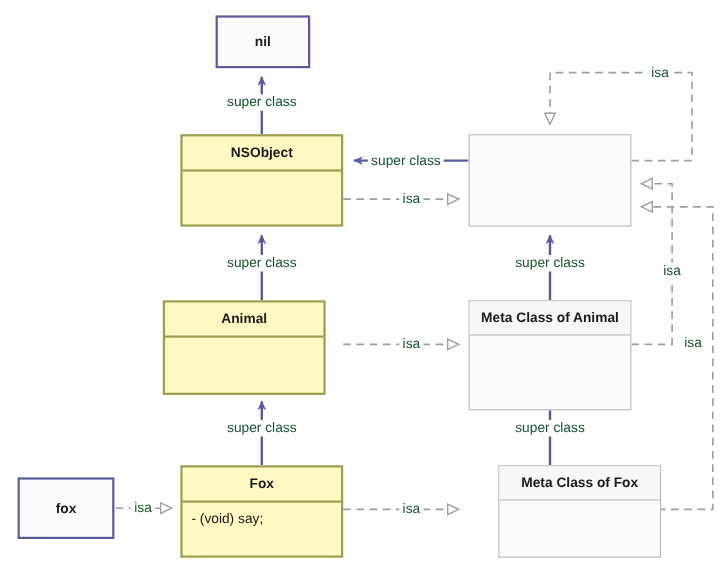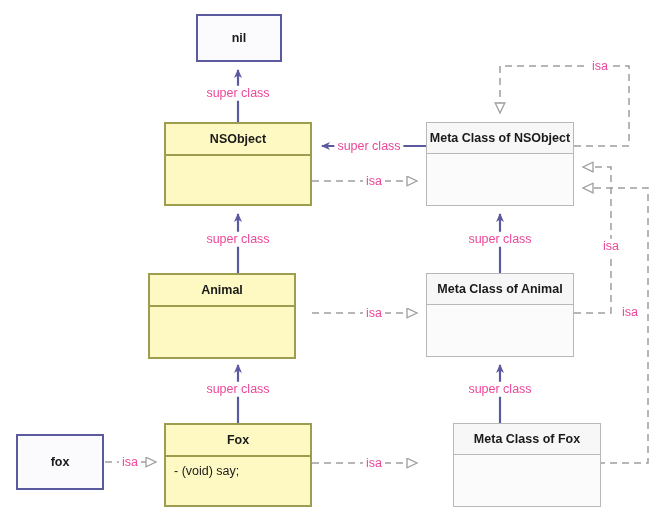--- a/index.html
+++ b/index.html
@@ -70,21 +70,21 @@
     background: #fbfbfd;
     border: 2.5px solid #5b5a9e;
     justify-content: flex-start;
   }
   .node.instance .title {
     height: 100%;
   }
   .edge-label {
     position: absolute;
     font-size: 12.5px;
-    color: #ec4899;
+    color: #14532d;
     background: #ffffff;
     line-height: 1;
     padding: 1px 3px;
     white-space: nowrap;
   }
 </style>
 </head>
 <body>
 
 <div id="diagram-root">
@@ -136,25 +136,24 @@
   <div class="node klass" style="left:164px; top:423px; width:148px; height:84px;">
     <div class="title">Fox</div>
     <div class="body">- (void) say;</div>
   </div>
 
   <div class="node instance" style="left:16px; top:434px; width:88px; height:56px;">
     <div class="title">fox</div>
   </div>
 
   <div class="node meta" style="left:426px; top:122px; width:148px; height:84px;">
-    <div class="title">Meta Class of NSObject</div>
     <div class="body"></div>
   </div>
 
-  <div class="node meta" style="left:426px; top:273px; width:148px; height:84px;">
+  <div class="node meta" style="left:426px; top:273px; width:148px; height:100px;">
     <div class="title">Meta Class of Animal</div>
     <div class="body"></div>
   </div>
 
   <div class="node meta" style="left:426px; top:423px; width:148px; height:84px;margin-left:27px;">
     <div class="title">Meta Class of Fox</div>
     <div class="body"></div>
   </div>
 
   <div class="edge-label" style="left:238px; top:93px; transform:translate(-50%,-50%);">super class</div>

